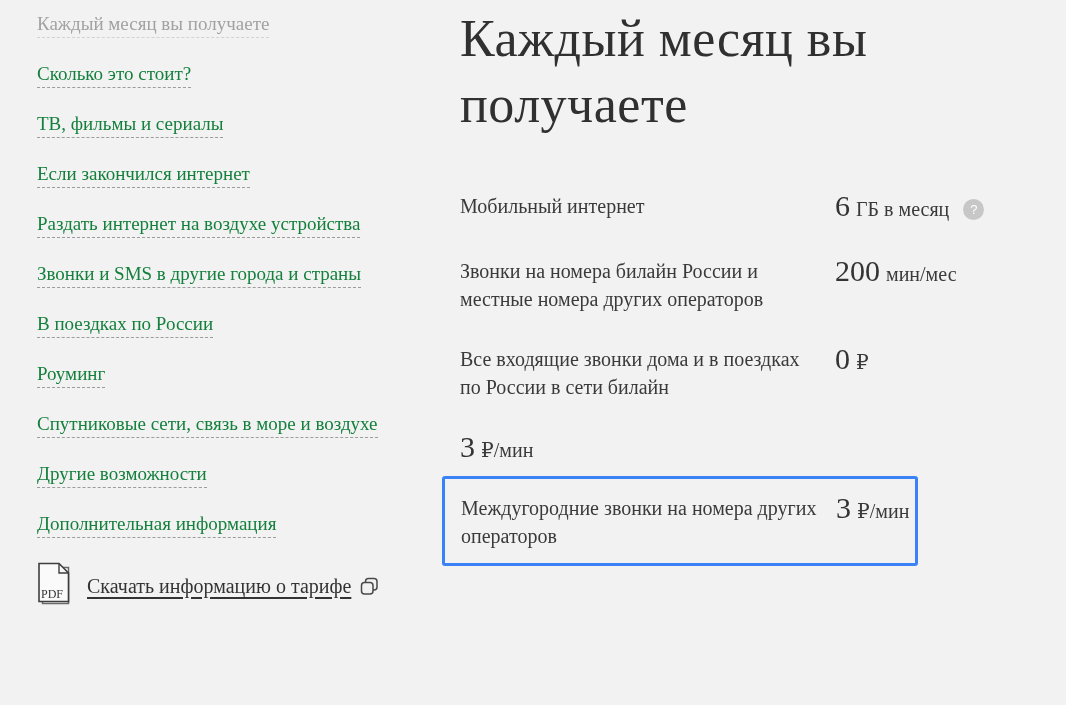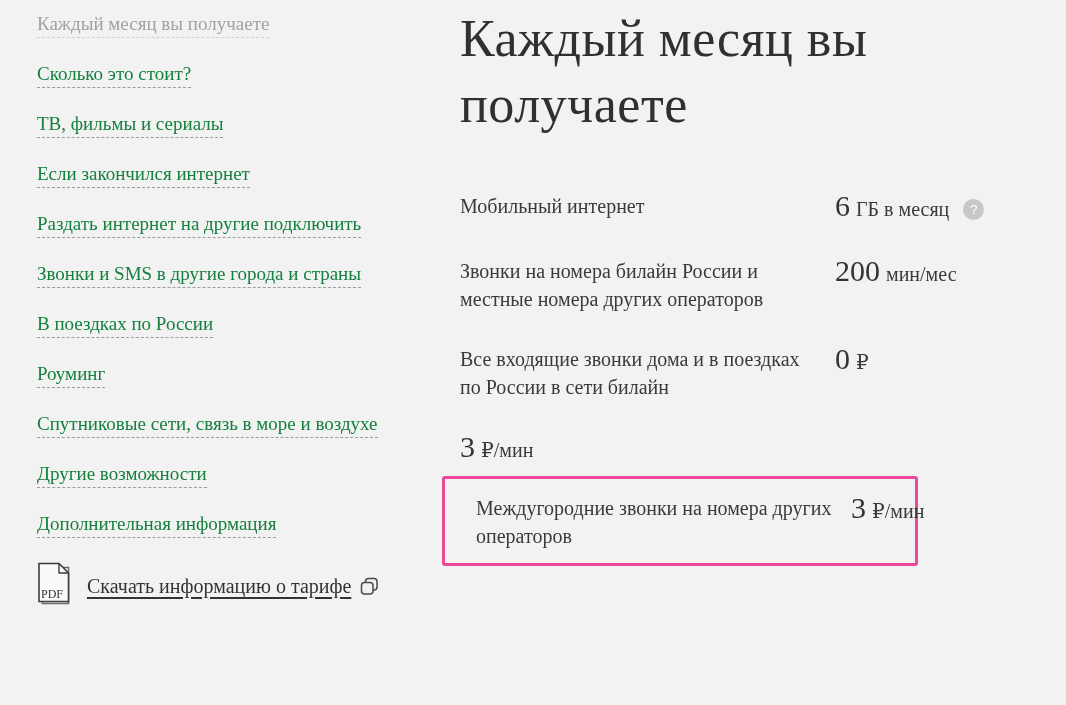--- a/index.html
+++ b/index.html
@@ -41,34 +41,34 @@
   .t-row-value { flex:1 1 auto; white-space:nowrap; line-height:28px; }
   .val-num { font-size:30px; color:#333; }
   .val-unit { font-size:20px; color:#3a3a3a; margin-left:2px; }
   .help-bubble {
     display:inline-block; width:21px; height:21px; border-radius:50%;
     background:#c7c7c7; color:#ffffff; font-size:13px; line-height:21px;
     text-align:center; margin-left:10px; vertical-align:2px; cursor:pointer;
     font-family:"Liberation Sans","DejaVu Sans",sans-serif;
   }
   .highlight-box {
-    border:3px solid #ec4899; border-radius:3px;
-    margin:-22px 12px 0 -18px; padding:15px 0 13px 31px;
+    border:3px solid #3b82f6; border-radius:3px;
+    margin:-22px 12px 0 -18px; padding:15px 0 13px 16px;
   }
   .highlight-box .t-row { margin-bottom:0; }
 </style>
 </head>
 <body>
 
 <nav class="sidebar">
   <div class="nav-item"><a class="active">Каждый месяц вы получаете</a></div>
   <div class="nav-item"><a>Сколько это стоит?</a></div>
   <div class="nav-item"><a>ТВ, фильмы и сериалы</a></div>
   <div class="nav-item"><a>Если закончился интернет</a></div>
-  <div class="nav-item"><a>Раздать интернет на другие подключить</a></div>
+  <div class="nav-item"><a>Раздать интернет на воздухе устройства</a></div>
   <div class="nav-item"><a>Звонки и SMS в другие города и страны</a></div>
   <div class="nav-item"><a>В поездках по России</a></div>
   <div class="nav-item"><a>Роуминг</a></div>
   <div class="nav-item"><a>Спутниковые сети, связь в море и воздухе</a></div>
   <div class="nav-item"><a>Другие возможности</a></div>
   <div class="nav-item"><a>Дополнительная информация</a></div>
 
   <div class="download-row">
     <span class="pdf-badge">
       <svg width="34" height="44" viewBox="0 0 34 44" aria-hidden="true">

